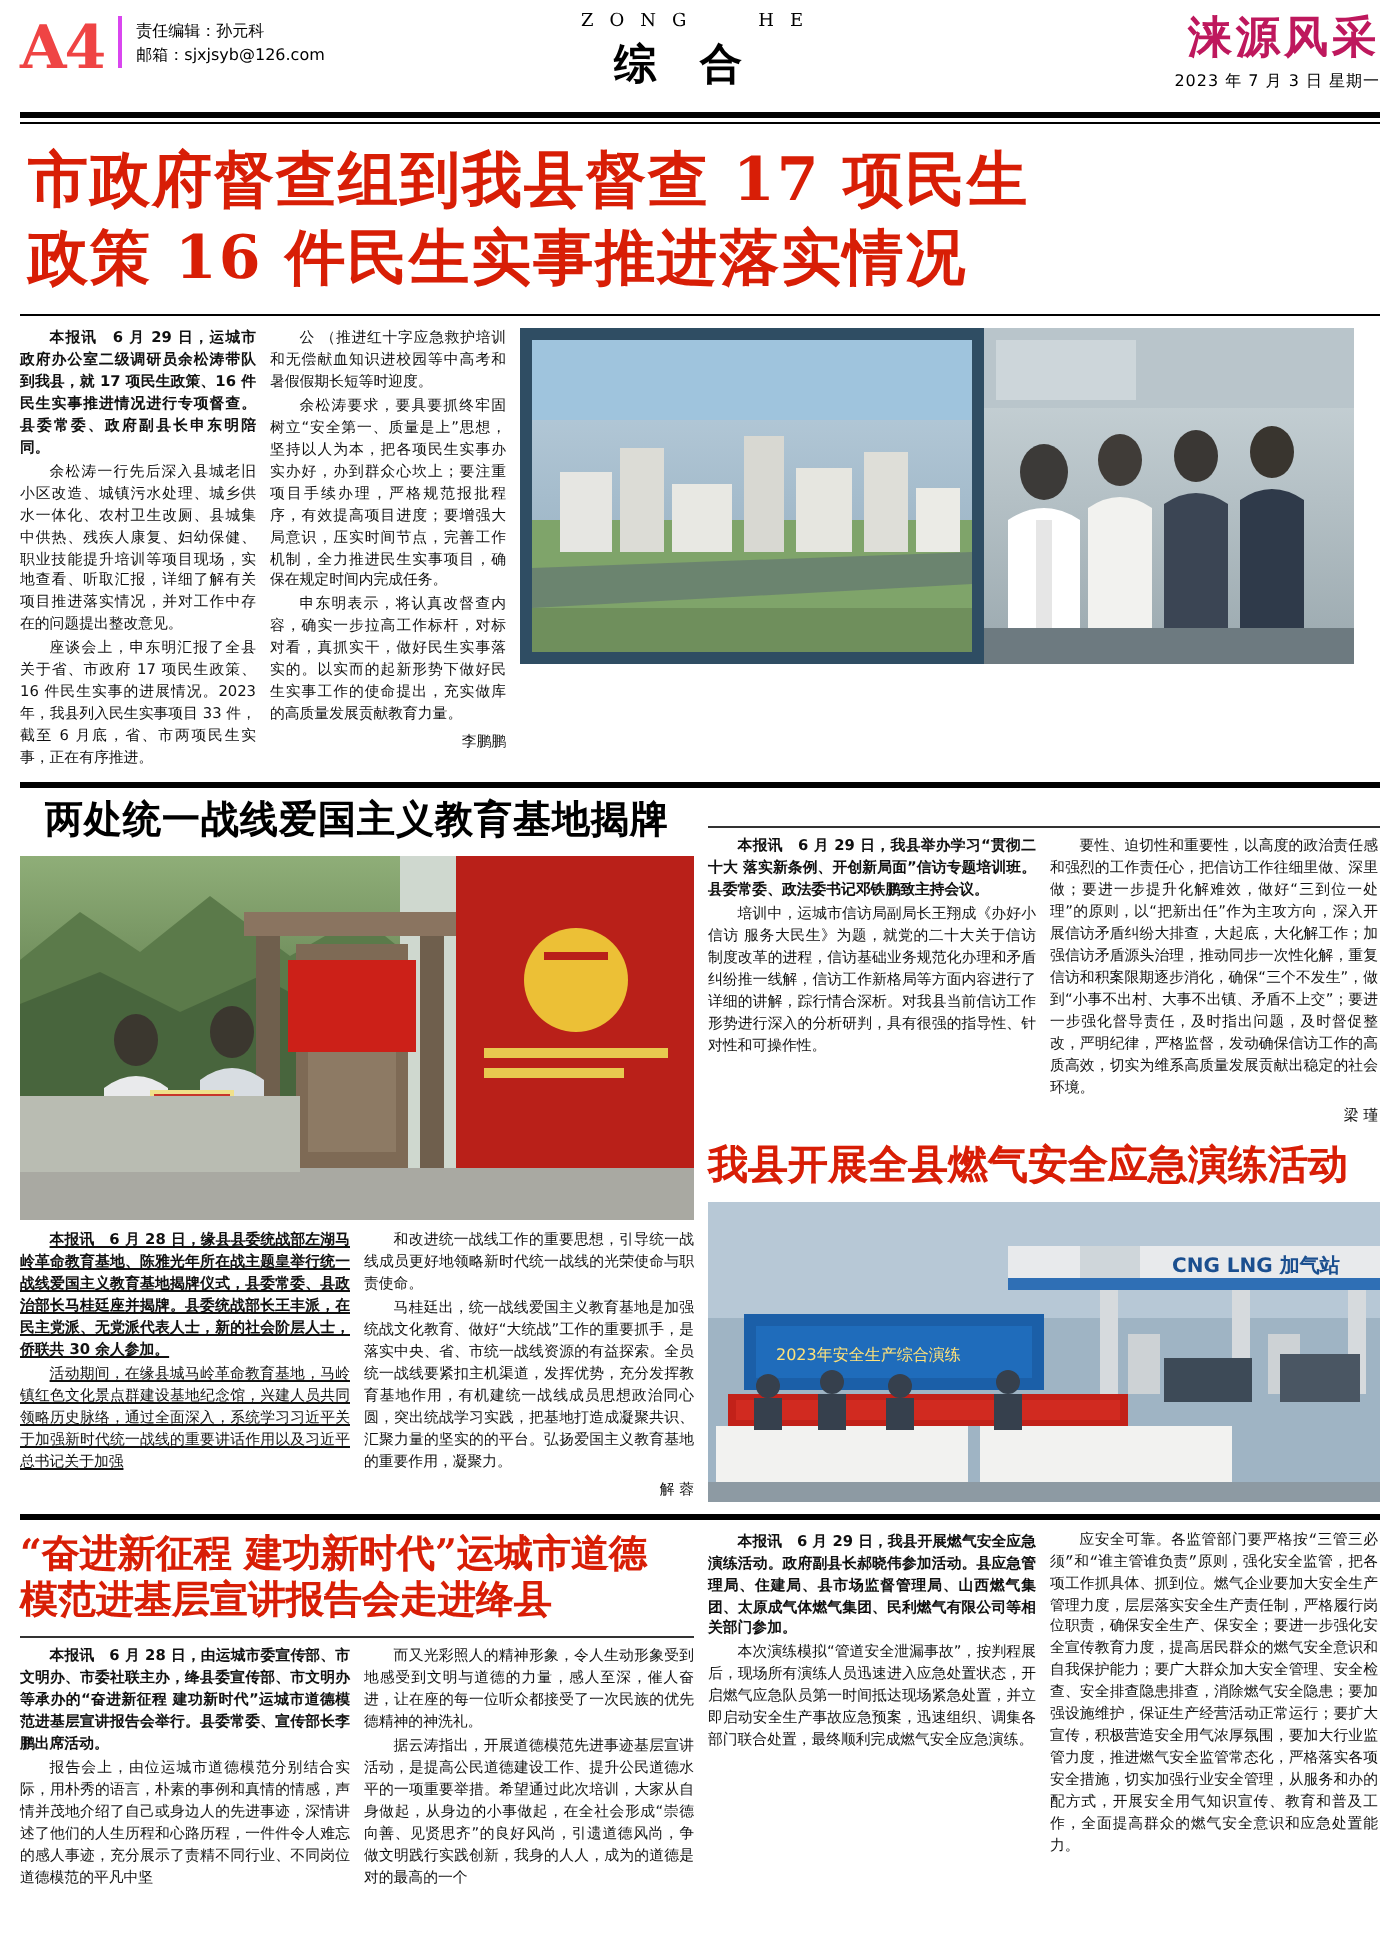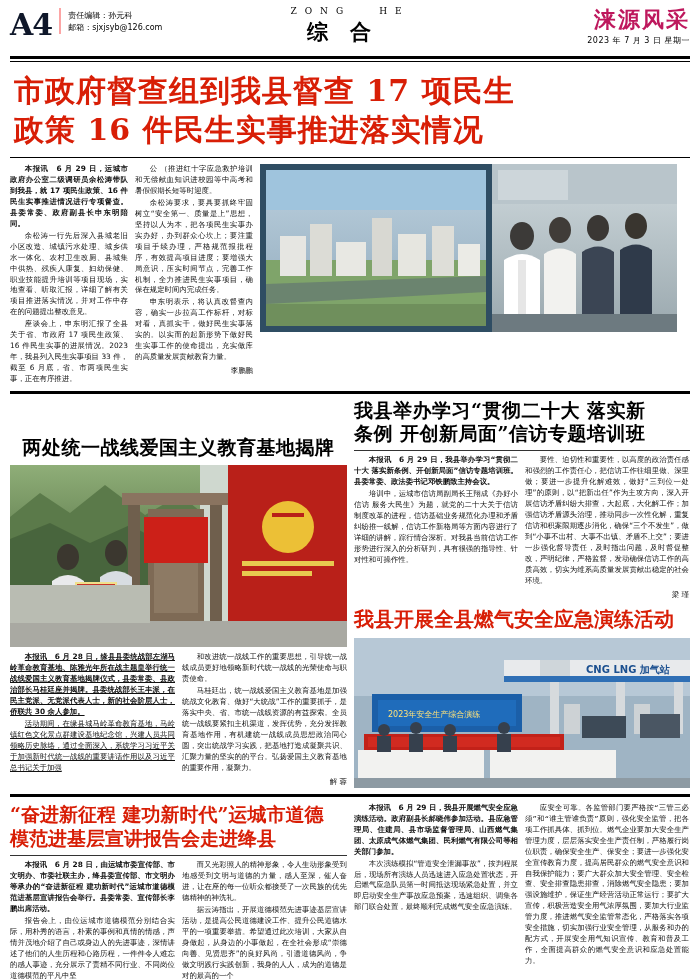--- a/index.html
+++ b/index.html
@@ -9,25 +9,25 @@
     font-family: "DejaVu Sans", "Liberation Sans", sans-serif;
     overflow: hidden;
     position: relative;
   }
   .page { width: 700px; height: 980px; padding: 8px 10px 0 10px; position: relative; }
 
   
   .masthead { display: flex; align-items: flex-start; height: 46px; position: relative; }
   .page-num {
     font-family: "DejaVu Serif", serif;
-    font-size: 30px; font-weight: bold; color: #0f172a;
+    font-size: 30px; font-weight: bold; color: #ef4444;
     line-height: 1; padding-top: 2px; letter-spacing: -1px;
   }
   .editor-block {
-    margin-left: 7px; padding-left: 7px; border-left: 2px solid #fca5a5;
+    margin-left: 7px; padding-left: 7px; border-left: 2px solid #d946ef;
     font-size: 8px; line-height: 1.5; color: #000; padding-top: 2px;
   }
   .center-logo {
     position: absolute; left: 50%; transform: translateX(-50%);
     text-align: center; top: -2px;
   }
   .center-logo .pinyin {
     font-family: "DejaVu Serif", serif;
     font-size: 9px; letter-spacing: 8px; color: #000; display: block;
   }
@@ -254,24 +254,20 @@
         </div>
         <div class="col" style="width:165px;">
           <p>和改进统一战线工作的重要思想，引导统一战线成员更好地领略新时代统一战线的光荣使命与职责使命。</p>
           <p>马桂廷出，统一战线爱国主义教育基地是加强统战文化教育、做好“大统战”工作的重要抓手，是落实中央、省、市统一战线资源的有益探索。全员统一战线要紧扣主机渠道，发挥优势，充分发挥教育基地作用，有机建统一战线成员思想政治同心圆，突出统战学习实践，把基地打造成凝聚共识、汇聚力量的坚实的的平台。弘扬爱国主义教育基地的重要作用，凝聚力。</p>
           <div class="byline">解 蓉</div>
         </div>
       </div>
     </div>
 
     <div style="width:336px;">
-      <div class="sec-head" style="font-size:19px;">
-        <div>我县举办学习“贯彻二十大 落实新</div>
-        <div>条例 开创新局面”信访专题培训班</div>
-      </div>
       <div class="hr-light" style="margin:5px 0 4px 0;"></div>
 
       <div class="cols">
         <div class="col" style="width:164px;">
           <p class="lead">本报讯　6 月 29 日，我县举办学习“贯彻二十大 落实新条例、开创新局面”信访专题培训班。县委常委、政法委书记邓铁鹏致主持会议。</p>
           <p>培训中，运城市信访局副局长王翔成《办好小信访 服务大民生》为题，就党的二十大关于信访制度改革的进程，信访基础业务规范化办理和矛盾纠纷推一线解，信访工作新格局等方面内容进行了详细的讲解，踪行情合深析。对我县当前信访工作形势进行深入的分析研判，具有很强的指导性、针对性和可操作性。</p>
         </div>
         <div class="col" style="width:164px;">
           <p>要性、迫切性和重要性，以高度的政治责任感和强烈的工作责任心，把信访工作往细里做、深里做；要进一步提升化解难效，做好“三到位一处理”的原则，以“把新出任”作为主攻方向，深入开展信访矛盾纠纷大排查，大起底，大化解工作；加强信访矛盾源头治理，推动同步一次性化解，重复信访和积案限期逐步消化，确保“三个不发生”，做到“小事不出村、大事不出镇、矛盾不上交”；要进一步强化督导责任，及时指出问题，及时督促整改，严明纪律，严格监督，发动确保信访工作的高质高效，切实为维系高质量发展贡献出稳定的社会环境。</p>
           <div class="byline">梁 瑾</div>

